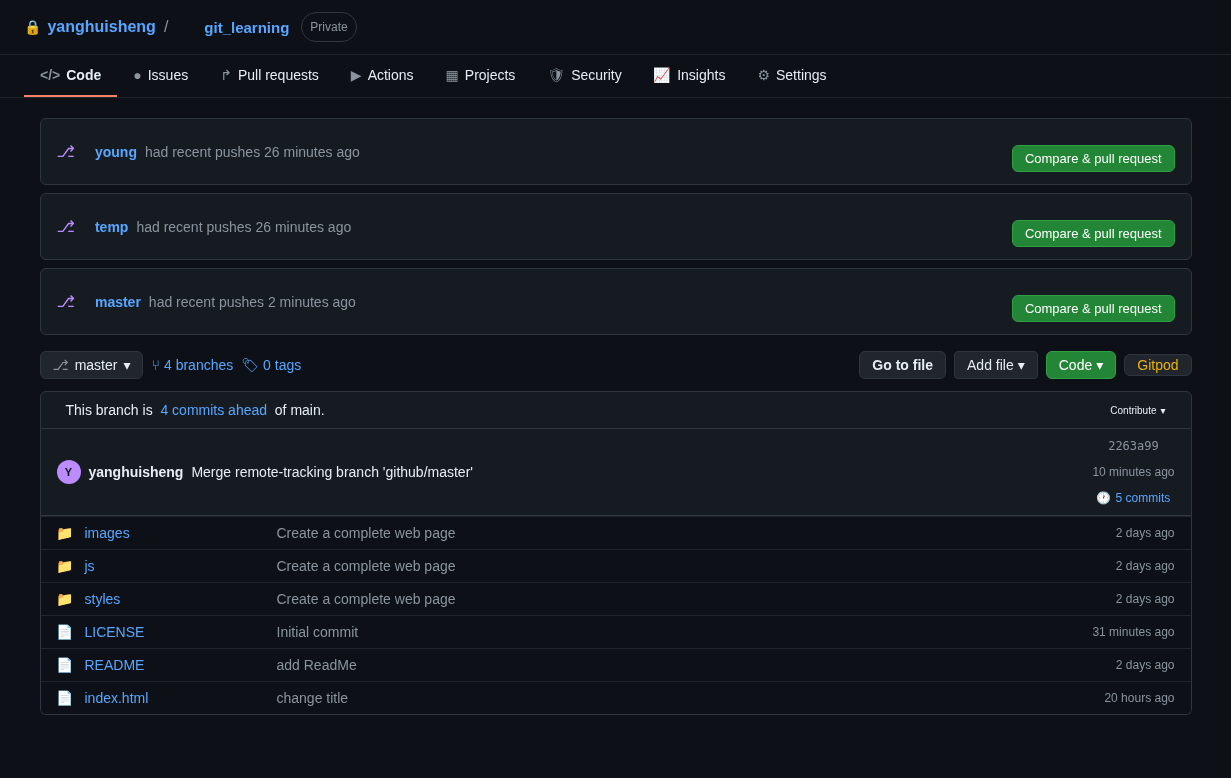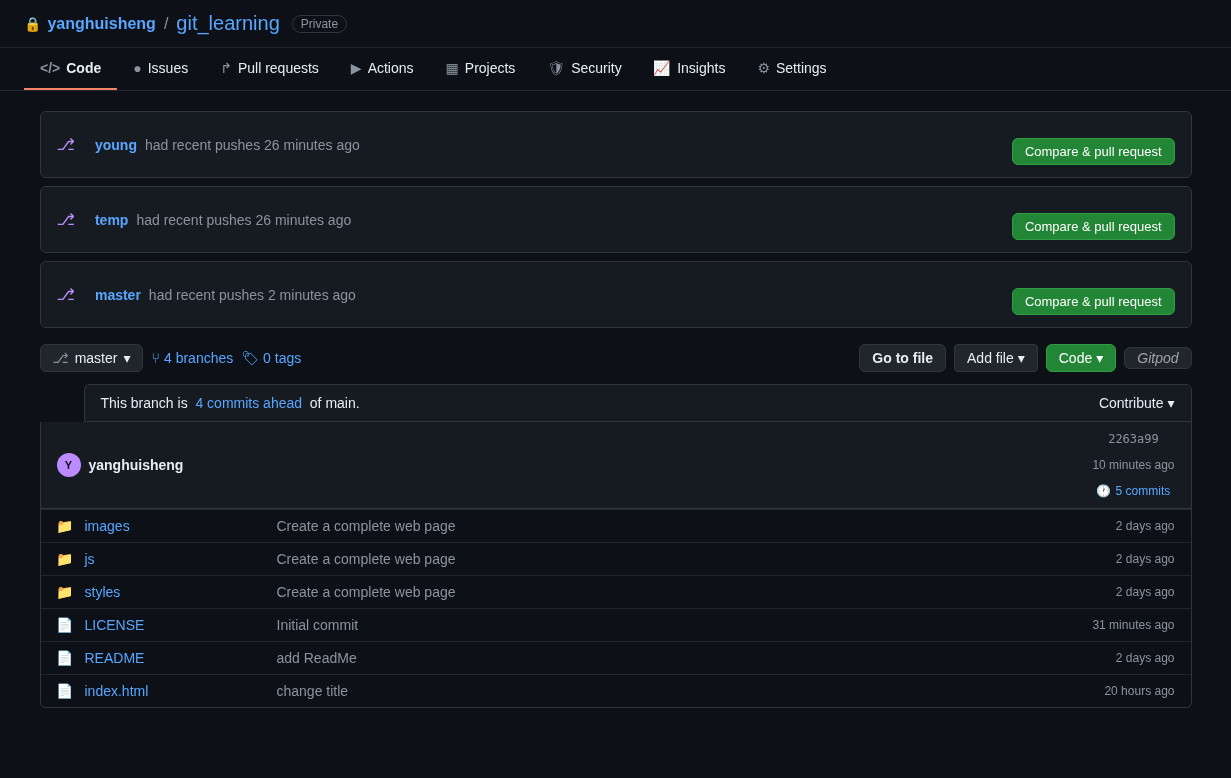--- a/index.html
+++ b/index.html
@@ -16,26 +16,26 @@
       display: flex;
       align-items: center;
       padding: 12px 24px;
       border-bottom: 1px solid #21262d;
       gap: 6px;
       flex-wrap: wrap;
     }
     .lock-icon { color: #8b949e; font-size: 14px; }
     .repo-owner { color: #58a6ff; font-size: 16px; font-weight: 600; }
     .repo-sep { color: #8b949e; font-size: 16px; margin: 0 2px; }
-    .repo-name { color: #58a6ff; font-size: 20px; font-weight: 400; }
+    .repo-name { color: #58a6ff; font-size: 15px; font-weight: 700; margin-left: 28px; }
     .private-badge {
       background: transparent;
       border: 1px solid #30363d;
       border-radius: 20px;
-      padding: 1px 8px;
+      padding: 7px 8px;
       font-size: 12px;
       color: #8b949e;
       margin-left: 6px;
     }
 
     
     .repo-nav {
       display: flex;
       align-items: center;
       padding: 0 24px;
@@ -169,44 +169,42 @@
       font-size: 14px;
       color: #ffffff;
       cursor: pointer;
     }
     .gitpod-btn {
       background: #21262d;
       border: 1px solid #30363d;
       border-radius: 6px;
       padding: 2px 12px;
       font-size: 14px;
-      color: #a3a3a3;
-      cursor: pointer;
-      font-style: italic;
+      color: #eab308;
+      cursor: pointer;
     }
 
     
     .ahead-info {
       display: flex;
       align-items: center;
       justify-content: space-between;
       background: #161b22;
       border: 1px solid #30363d;
       border-radius: 6px 6px 0 0;
-      padding: 10px 16px;
-      font-size: 14px;
-      margin-left: 44px;
+      padding: 10px 25px;
+      font-size: 14px;
     }
     .ahead-info a { color: #58a6ff; }
     .contribute-btn {
       display: flex;
       align-items: center;
       gap: 4px;
       color: #e6edf3;
-      font-size: 14px;
+      font-size: 10px;
       cursor: pointer;
       background: none;
       border: none;
       text-align: center;
     }
 
     
     .commit-row {
       display: flex;
       align-items: center;
@@ -408,20 +406,21 @@
       <span>▾</span>
     </button>
   </div>
 
   <div class="commit-row">
     <div class="commit-row-left">
       <div class="avatar">
         <span>Y</span>
       </div>
       <a class="committer-link">yanghuisheng</a>
+      <span class="commit-msg">Merge remote-tracking branch 'github/master'</span>
     </div>
     <div class="commit-row-right">
       <span class="commit-hash">2263a99</span>
       <span>10 minutes ago</span>
       <span class="commits-count">
         <span>🕐</span>
         <a>5 commits</a>
       </span>
     </div>
   </div>

